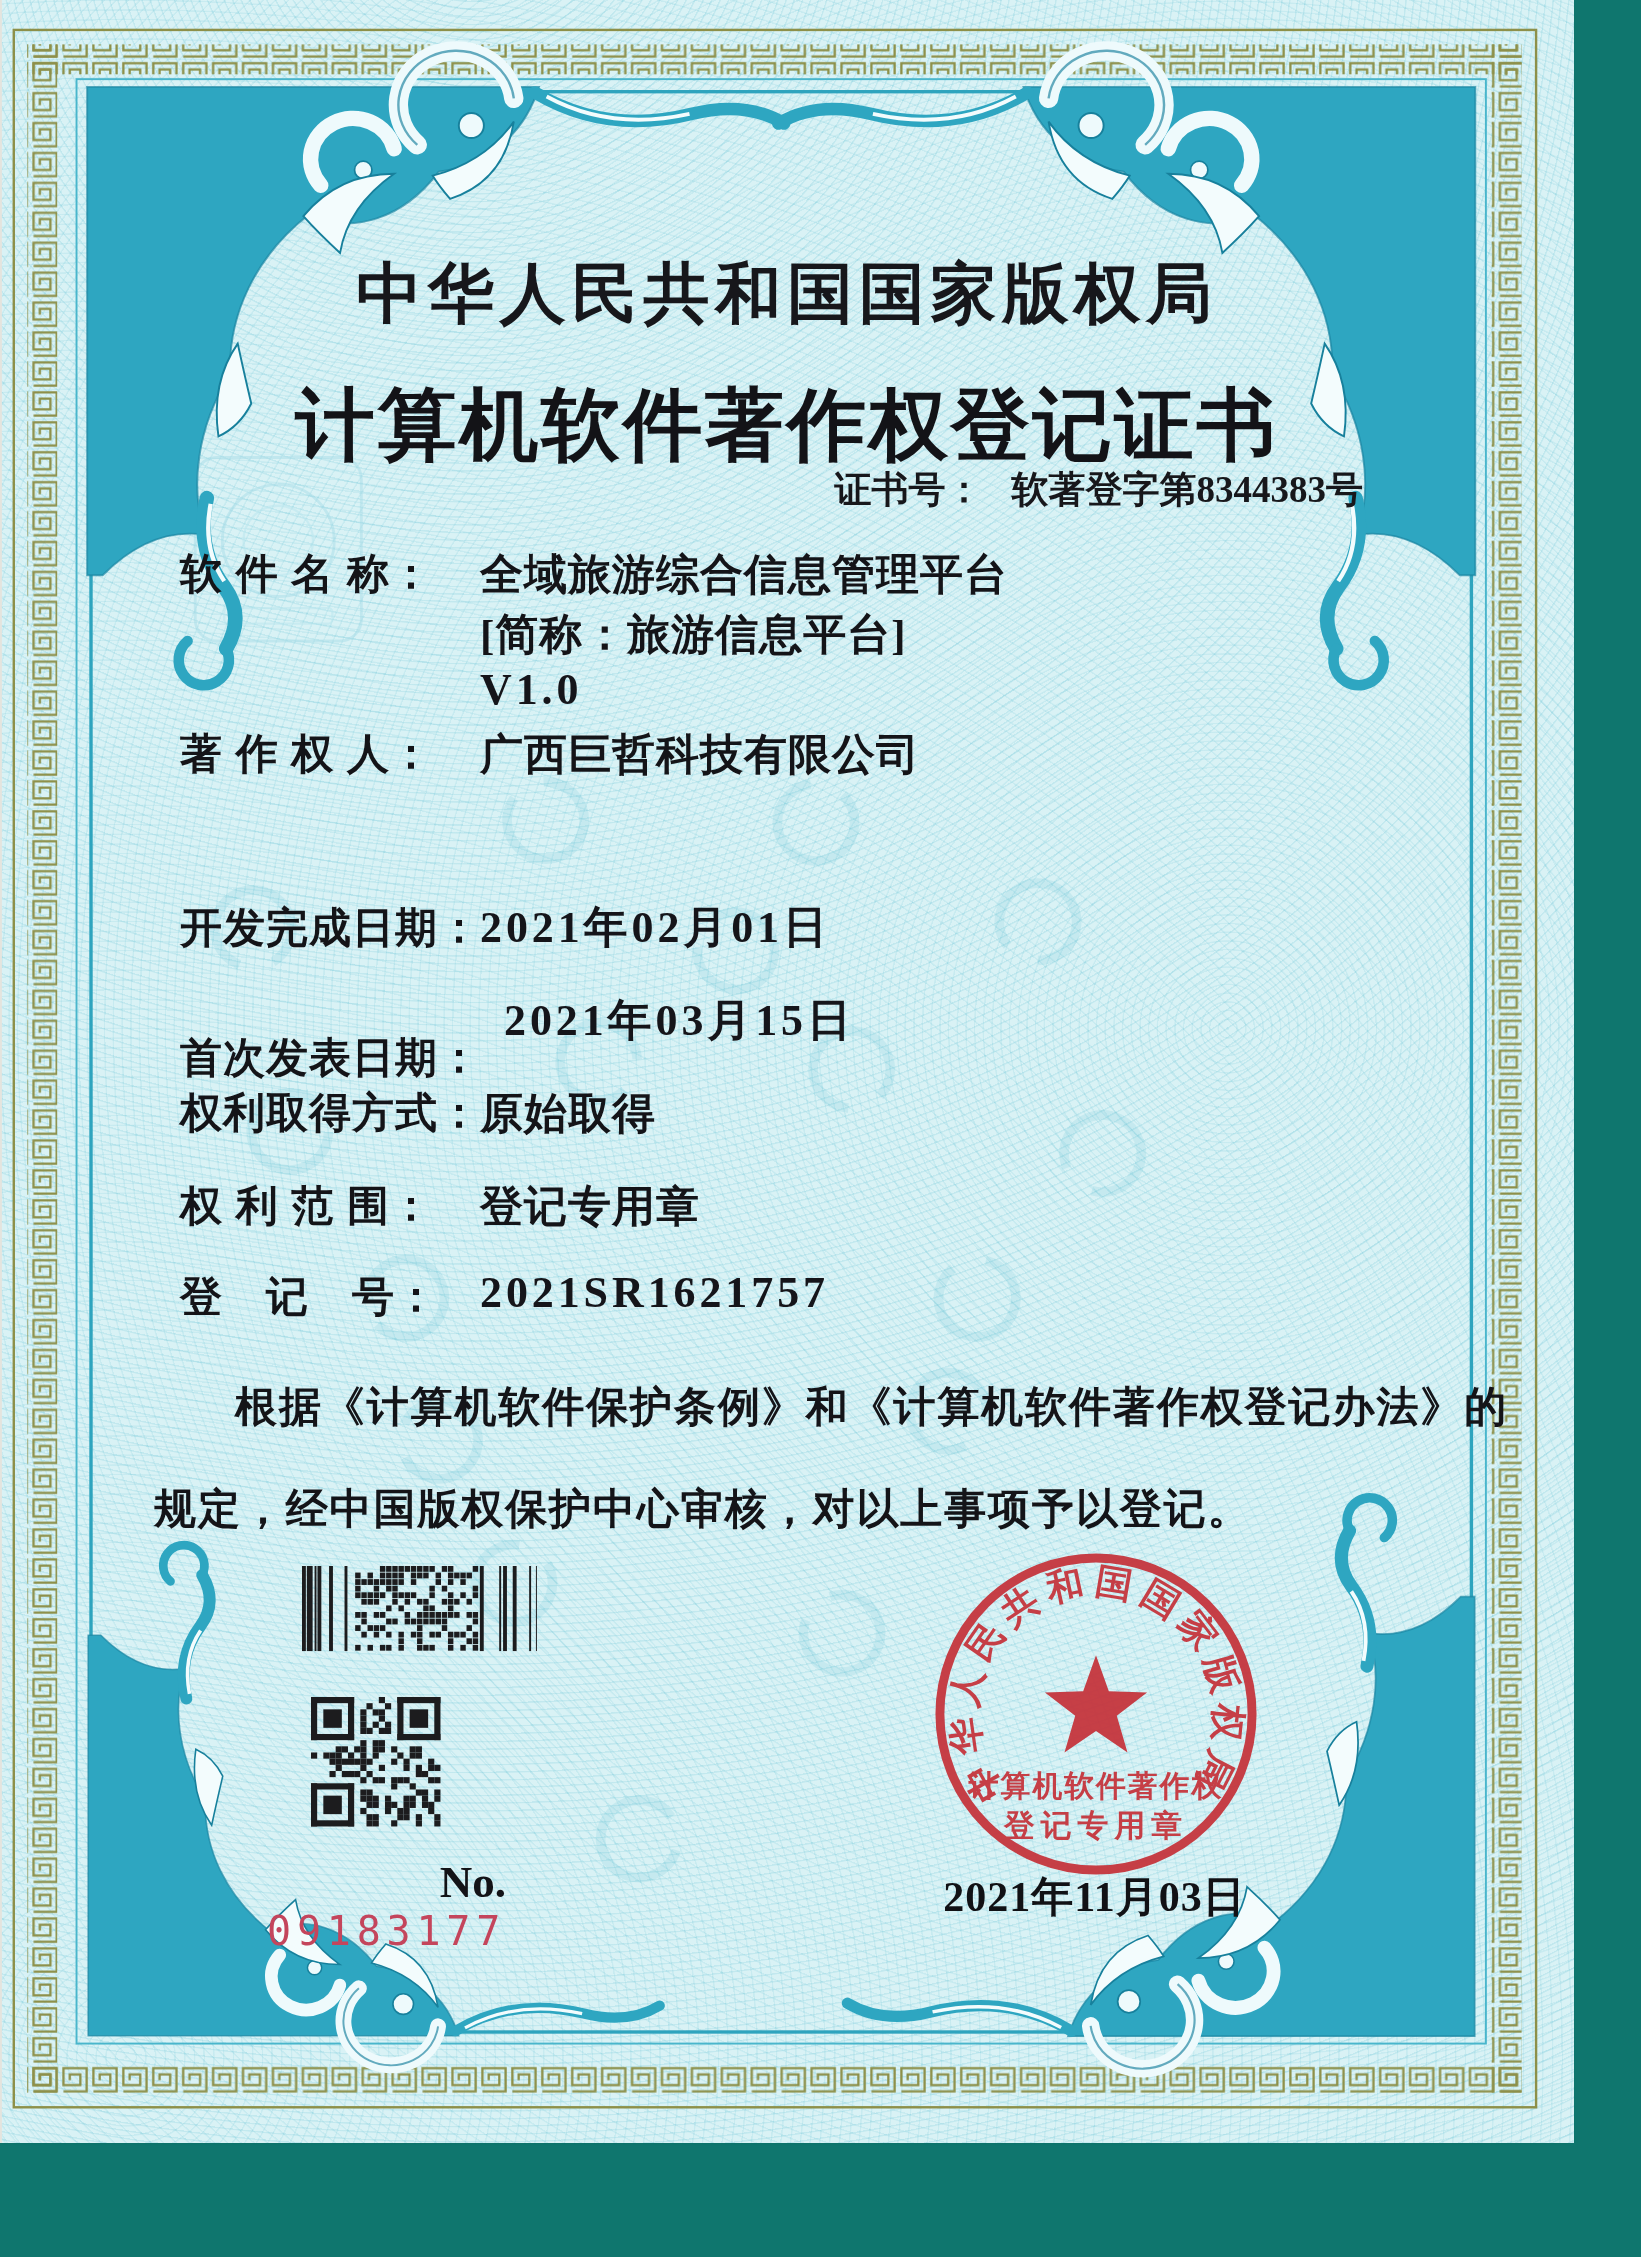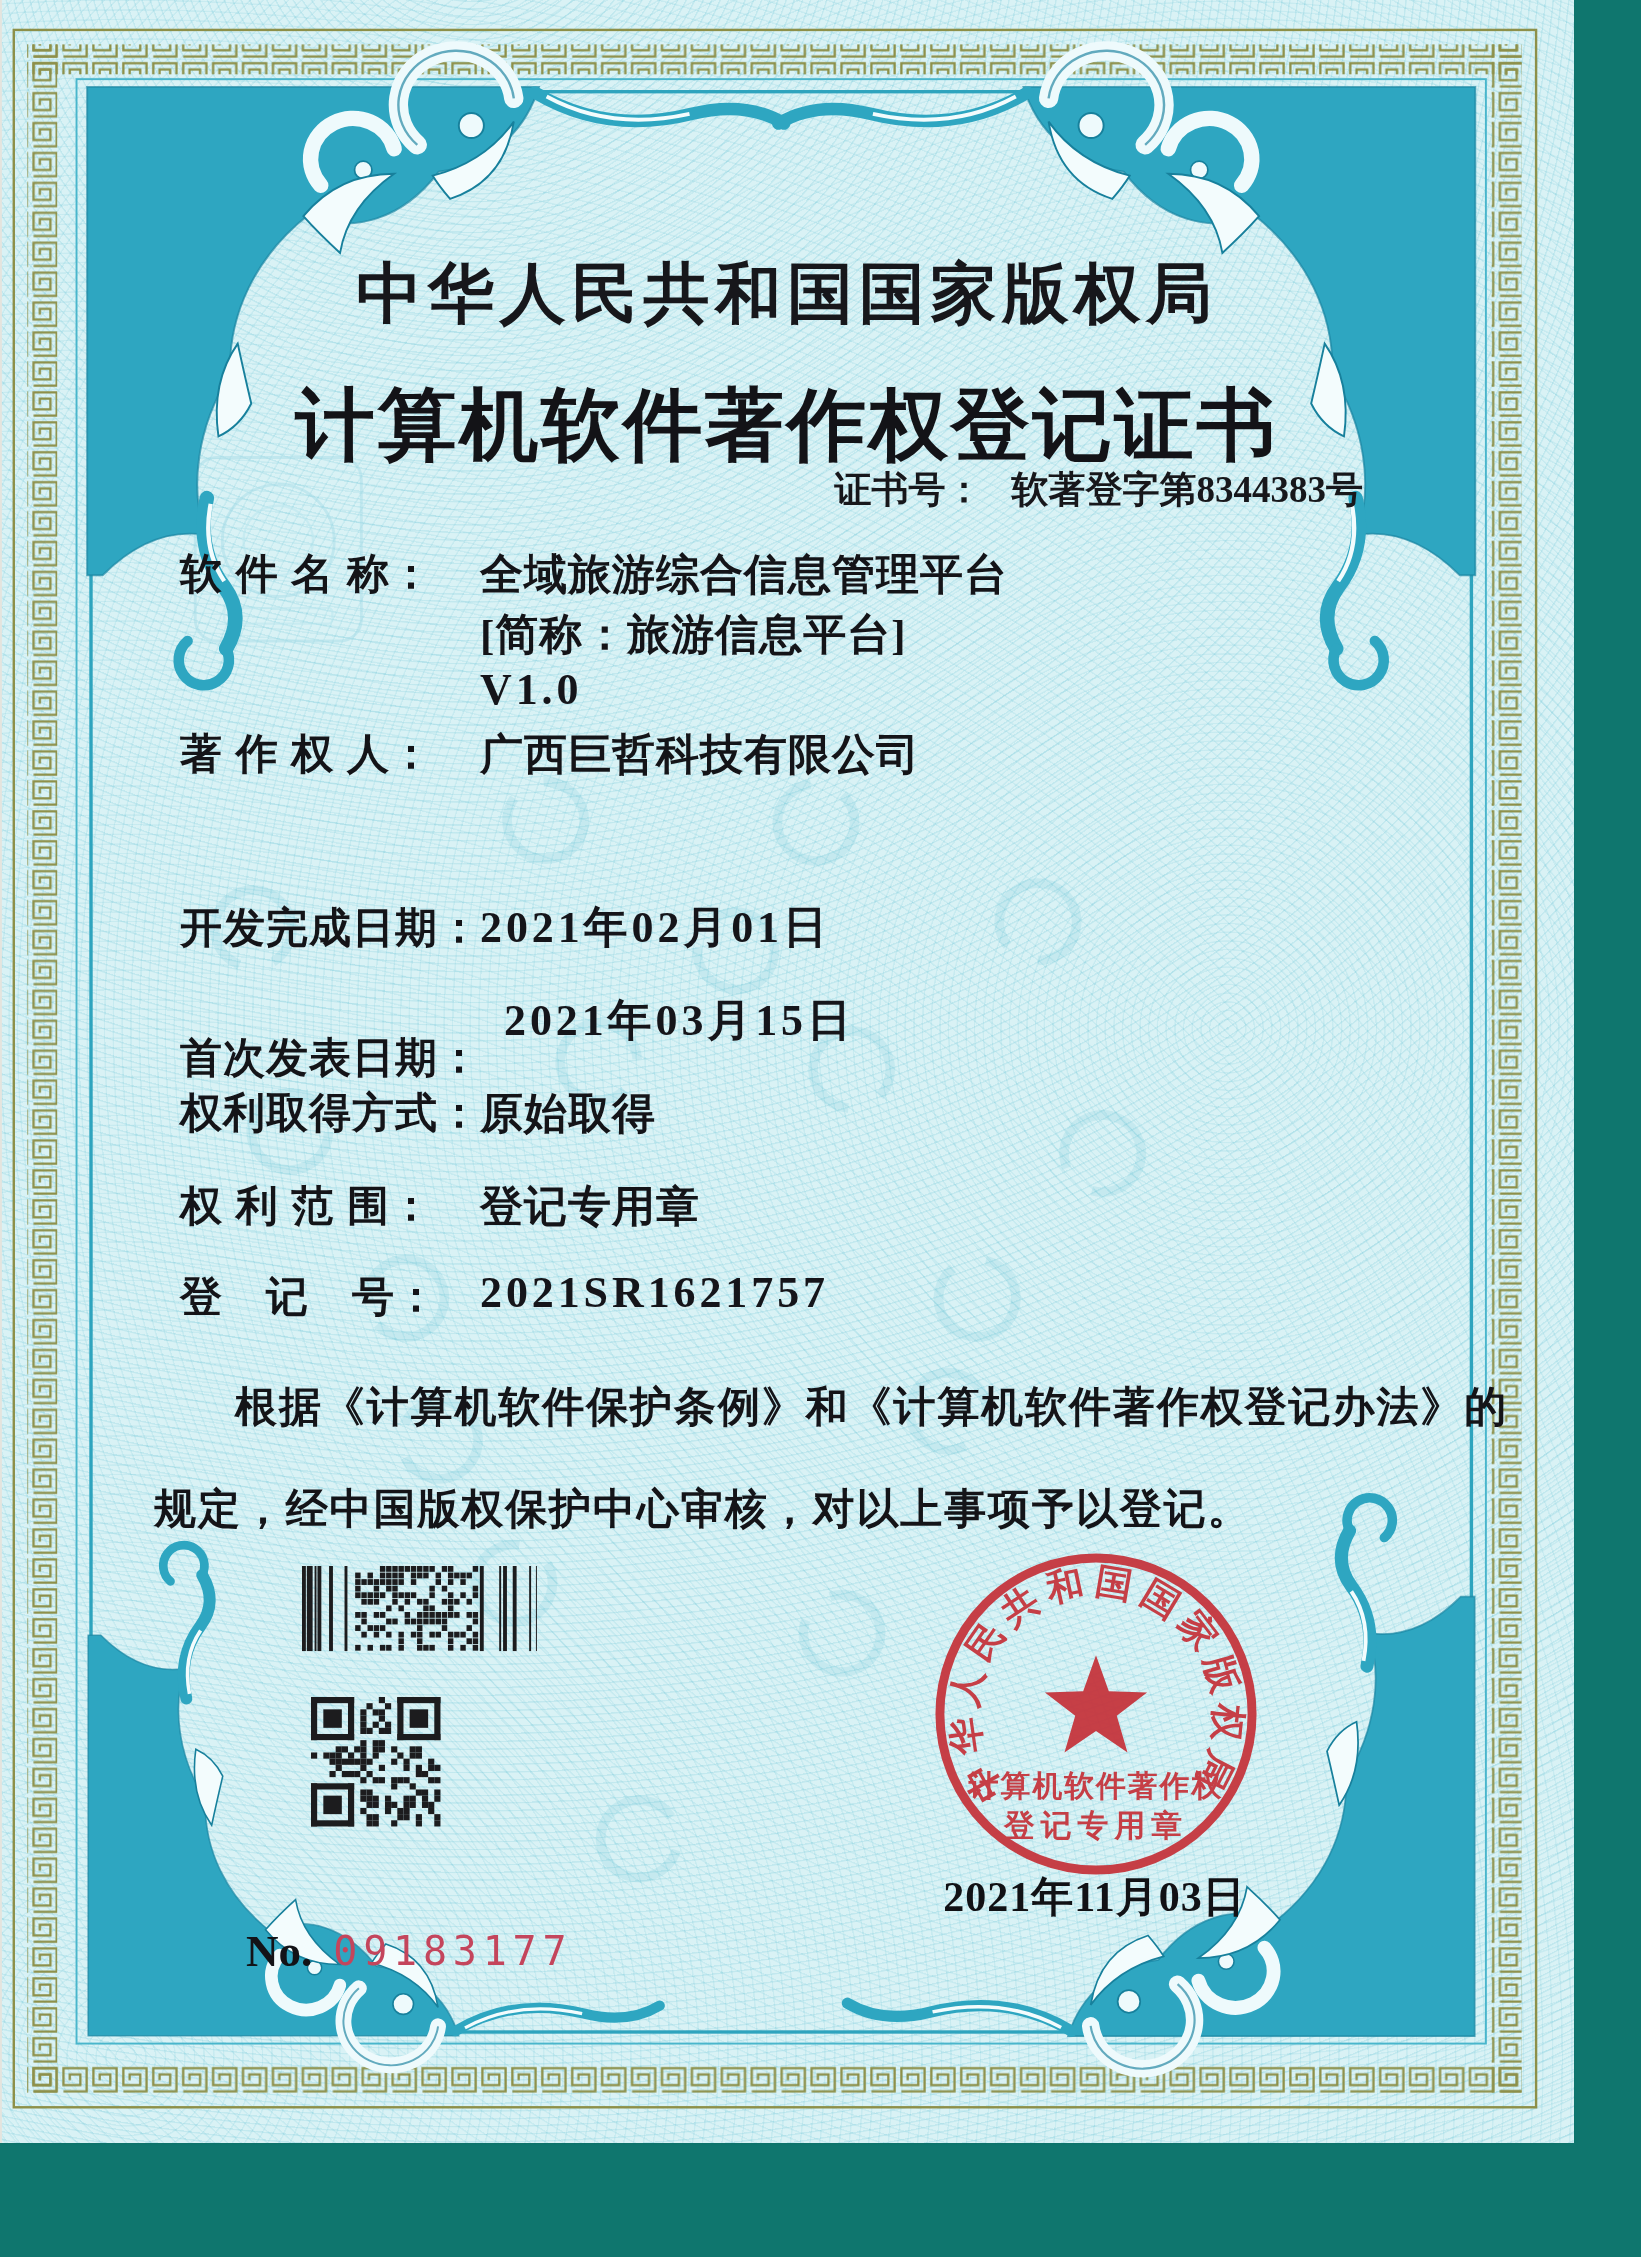--- a/index.html
+++ b/index.html
@@ -22,21 +22,21 @@
     font-family:"Liberation Serif",serif;font-weight:700;font-size:37px;color:#17171b;}
   .certno .gap{margin-right:29px;}
   .lbl{left:180px;font-family:"Liberation Sans",sans-serif;font-weight:700;font-size:42px;
     letter-spacing:1px;color:#141418;white-space:nowrap;}
   .valcn{left:480px;font-family:Liberation Serif, serif;font-weight:700;font-size:43px;
     letter-spacing:1px;color:#141418;white-space:nowrap;}
   .valnum{left:480px;font-family:"Liberation Serif",serif;font-weight:700;font-size:44px;
     letter-spacing:3.9px;color:#15151a;white-space:nowrap;}
   .stmt{font-family:"Liberation Serif",serif;font-weight:700;font-size:42px;letter-spacing:1.9px;
     color:#141418;white-space:nowrap;}
-  .serial-row{left:246px;top:1925px;display:flex;align-items:center;}
+  .serial-row{left:246px;top:1856px;display:flex;align-items:flex-end;flex-direction:column;}
   .serial-label{font-family:"Liberation Serif",serif;font-weight:700;font-size:45px;color:#131317;}
   .serial-value{margin-left:21px;font-family:"DejaVu Sans Mono",monospace;font-weight:400;
     font-size:40px;letter-spacing:5.8px;color:#c4455c;}
   .issue-date{left:935px;top:1869px;width:319px;text-align:center;
     font-family:"Liberation Serif",serif;font-weight:700;font-size:42px;letter-spacing:1px;color:#111115;}
   .seal{position:absolute;left:927px;top:1545px;width:338px;height:338px;opacity:0.94;}
   .barcode{position:absolute;left:299px;top:1566px;width:238px;height:87px;}
   .qr{position:absolute;left:311px;top:1697px;width:131px;height:131px;}
 </style>
 </head>

